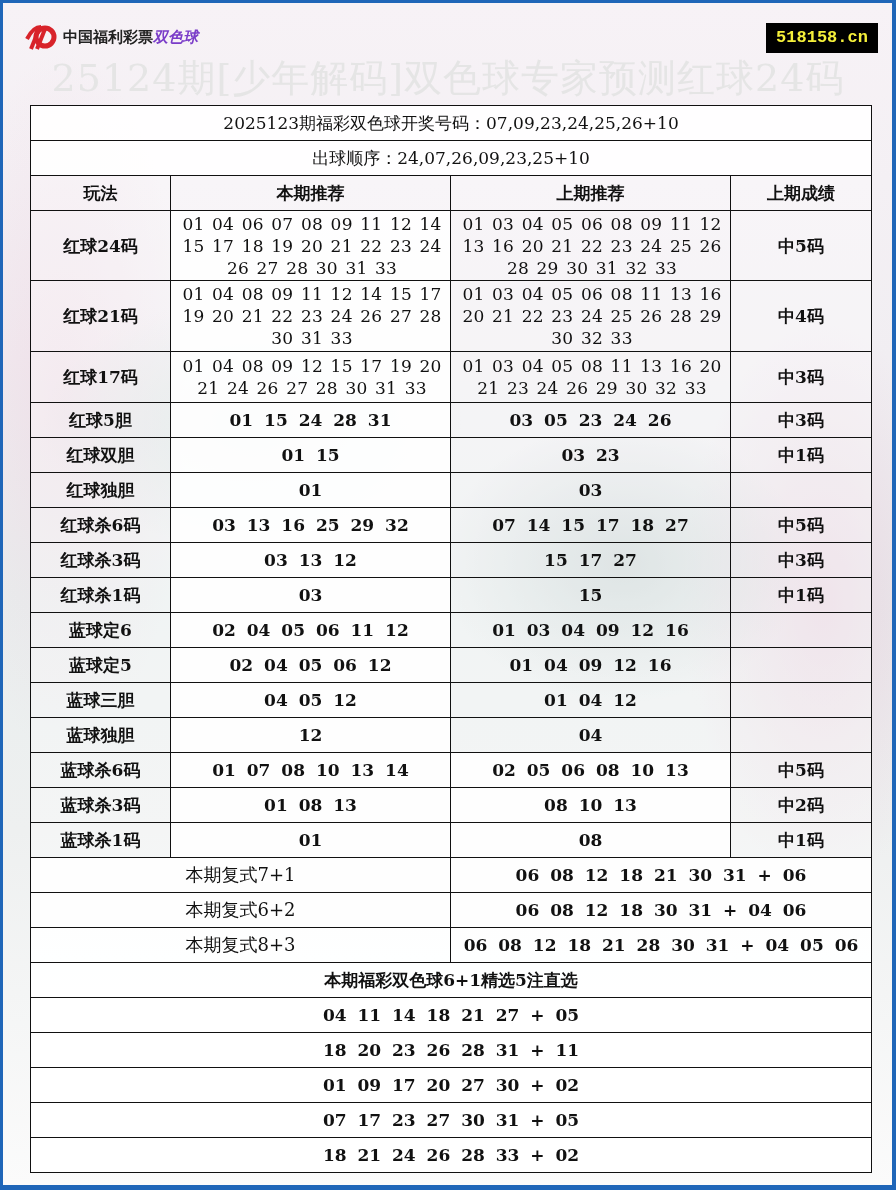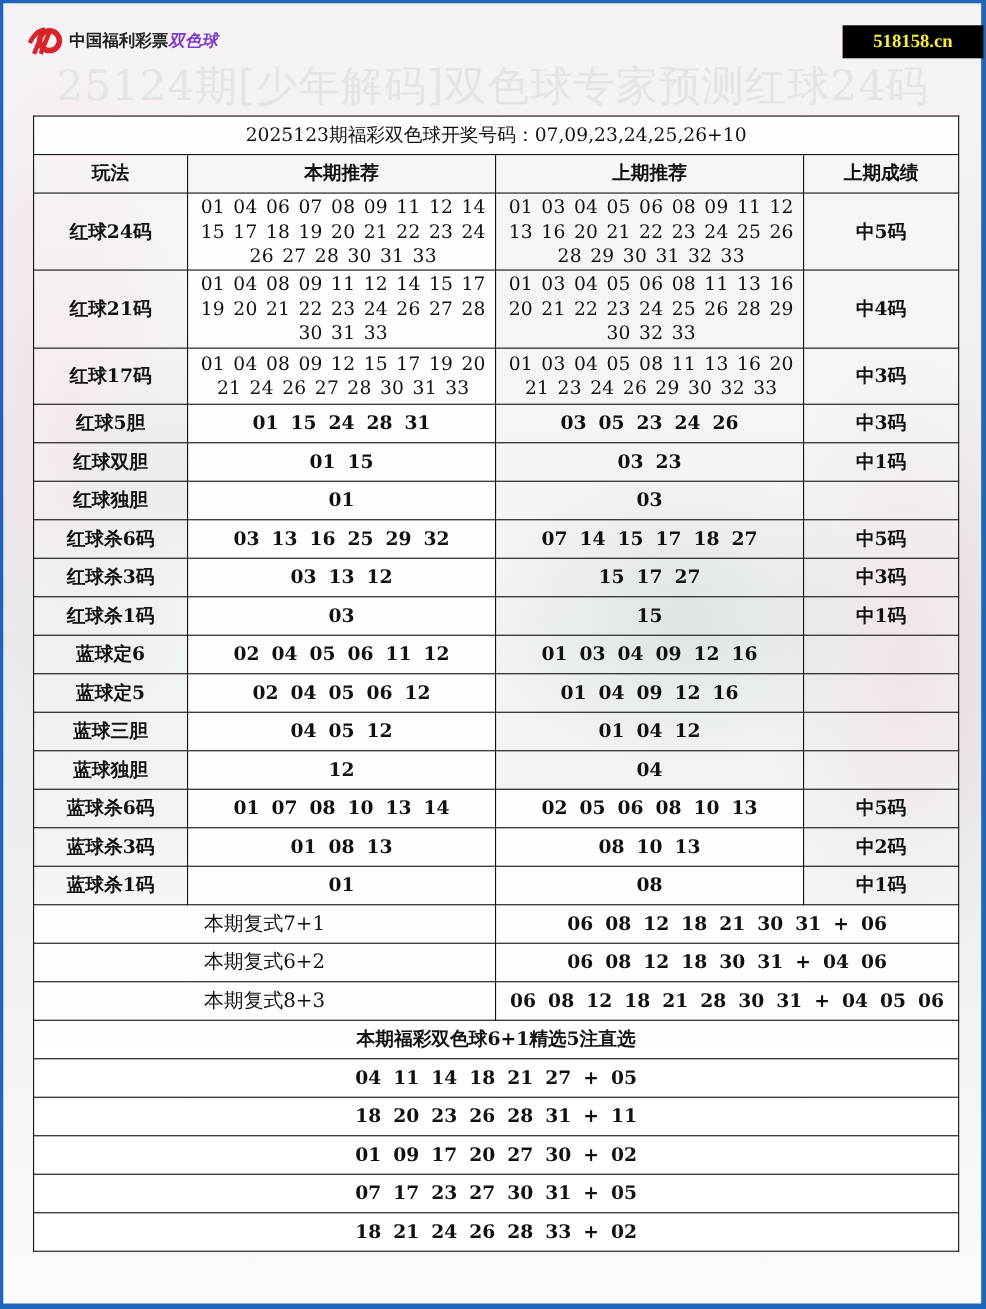--- a/index.html
+++ b/index.html
@@ -15,22 +15,22 @@
       radial-gradient(ellipse 300px 180px at 250px 420px, rgba(170,205,195,0.35), rgba(255,255,255,0) 70%),
       radial-gradient(ellipse 200px 400px at 820px 600px, rgba(230,170,200,0.35), rgba(255,255,255,0) 70%),
       radial-gradient(ellipse 180px 500px at 60px 400px, rgba(235,190,210,0.30), rgba(255,255,255,0) 70%),
       linear-gradient(180deg, #f7f2f6 0%, #f1eef2 30%, #e9eeee 50%, #eef0f0 70%, #fbfbfb 100%);
   }
   .logo { position: absolute; left: 20px; top: 20px; height: 28px; display: flex; align-items: center; }
   .logo-mark { width: 36px; height: 28px; position: relative; }
   .logo-text { font-family: "DejaVu Sans", sans-serif; font-size: 15px; font-weight: bold; color: #222; margin-left: 4px; letter-spacing: 0px; }
   .logo-text .ssq { color: #7a3cc8; font-style: italic; }
   .site-badge {
-    position: absolute; left: 763px; top: 20px; width: 128px; height: 30px;
-    background: #000; color: #f5f03a; font-family: Liberation Serif, serif;
+    position: absolute; left: 763px; top: 20px; width: 112px; height: 30px;
+    background: #000; color: #f5f03a; font-family: Liberation Mono, monospace;
     font-weight: bold; font-size: 17px; line-height: 30px; text-align: center;
   }
   .title {
     position: absolute; left: 0; top: 52px; width: 896px; text-align: center;
     font-size: 38px; color: #e5e5e5; line-height: 52px; letter-spacing: 1px;
     font-family: "DejaVu Serif", "Liberation Serif", serif;
   }
   table.main {
     position: absolute; left: 30px; top: 105px; width: 841px;
     border-collapse: collapse; table-layout: fixed;
@@ -76,20 +76,23 @@
     <col style="width:140px">
       <col style="width:280px">
       <col style="width:280px">
       <col style="width:141px">
   </colgroup>
   <tbody id="tbody">
     <tr>
       <td colspan="4" class="info white">2025123期福彩双色球开奖号码：07,09,23,24,25,26+10</td>
     </tr>
     <tr>
+      <td colspan="4" class="info white">出球顺序：24,07,26,09,23,25+10</td>
+    </tr>
+    <tr>
       <td class="hdr">玩法</td>
       <td class="hdr">本期推荐</td>
       <td class="hdr">上期推荐</td>
       <td class="hdr">上期成绩</td>
     </tr>
 
     <tr style="height:70px">
       <td class="label">红球24码</td>
       <td class="nums white">01 04 06 07 08 09 11 12 14 15 17 18 19 20 21 22 23 24 26 27 28 30 31 33</td>
       <td class="nums">01 03 04 05 06 08 09 11 12 13 16 20 21 22 23 24 25 26 28 29 30 31 32 33</td>

